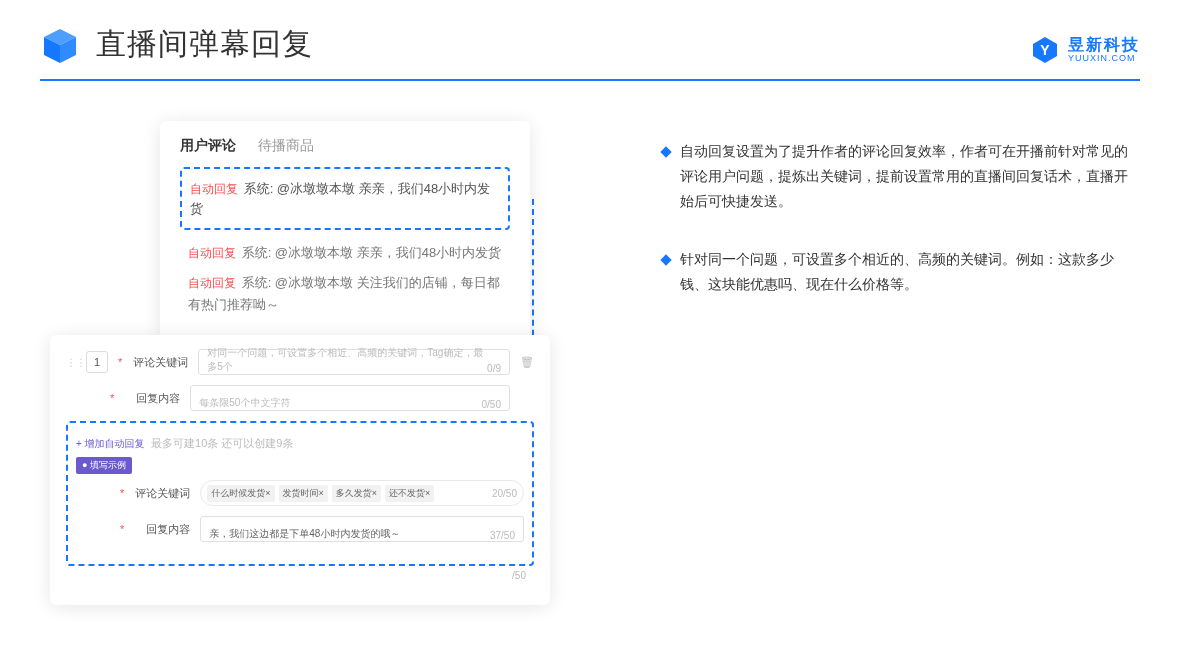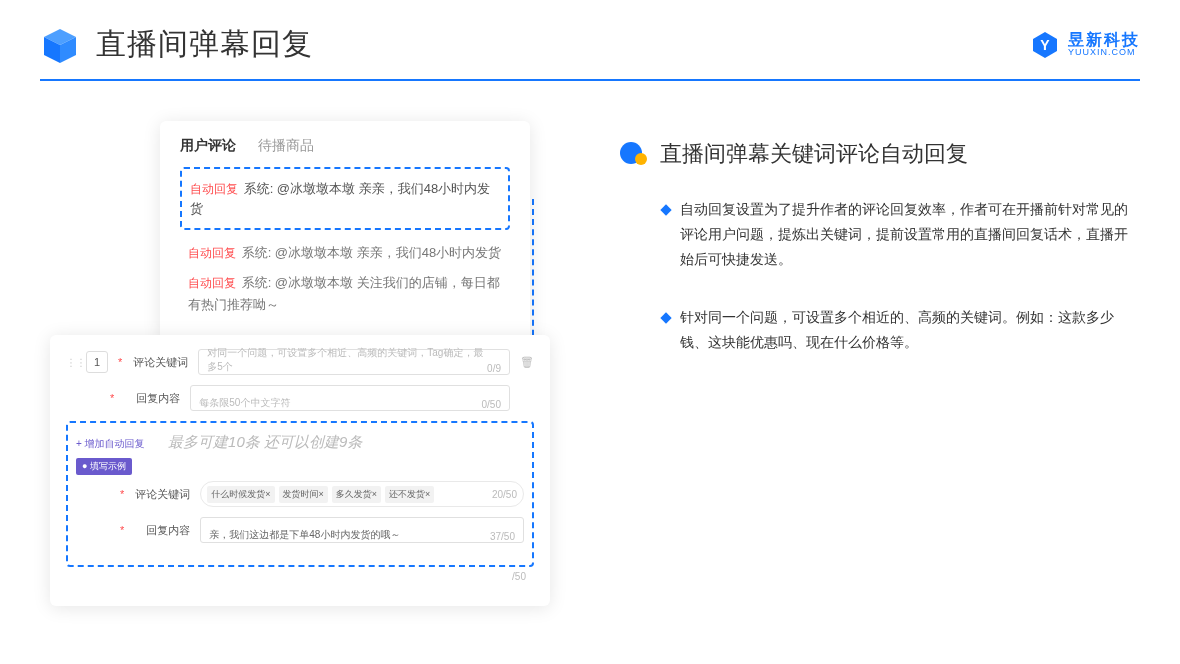--- a/index.html
+++ b/index.html
@@ -6,21 +6,21 @@
   body {
     width: 1180px;
     height: 664px;
     font-family: "Microsoft YaHei", -apple-system, sans-serif;
     background: #fff;
     position: relative;
     overflow: hidden;
   }
   .header {
     display: flex;
-    align-items: center;
+    align-items: flex-end;
     justify-content: space-between;
     padding: 24px 40px 0 40px;
   }
   .title-block {
     display: flex;
     align-items: center;
     gap: 16px;
   }
   .cube-icon {
     width: 40px;
@@ -138,21 +138,21 @@
   }
   .counter { color: #bbb; font-size: 10px; }
   .trash { color: #bbb; width: 14px; text-align: center; }
   .settings-lower {
     border: 2px dashed #1677ff;
     border-radius: 4px;
     padding: 10px 8px 12px 8px;
     margin-top: 8px;
   }
   .add-link { color: #6a5acd; font-size: 10px; }
-  .add-hint { color: #bbb; font-size: 15px; margin-left: 19px; font-style: italic; }
+  .add-hint { color: #bbb; font-size: 11px; margin-left: 2px; }
   .example-tag {
     display: inline-block;
     background: #6a5acd;
     color: #fff;
     font-size: 9px;
     padding: 2px 6px;
     border-radius: 2px;
     margin: 6px 0;
   }
   .chip-row {
@@ -331,29 +331,20 @@
             <span>亲，我们这边都是下单48小时内发货的哦～</span>
             <span class="counter">37/50</span>
           </div>
         </div>
       </div>
       <div class="lower-counter-bar">/50</div>
     </div>
   </div>
 
   <div class="right">
-    <div class="right-head">
-      <div class="bubble-icon">
-        <svg width="28" height="24" viewBox="0 0 28 24">
-          <circle cx="11" cy="11" r="11" fill="#1677ff"></circle>
-          <circle cx="21" cy="17" r="6" fill="#ffb300"></circle>
-        </svg>
-      </div>
-      <div class="right-title">直播间弹幕关键词评论自动回复</div>
-    </div>
     <div class="bullet-item">
       <div class="diamond"></div>
       <div>自动回复设置为了提升作者的评论回复效率，作者可在开播前针对常见的评论用户问题，提炼出关键词，提前设置常用的直播间回复话术，直播开始后可快捷发送。</div>
     </div>
     <div class="bullet-item">
       <div class="diamond"></div>
       <div>针对同一个问题，可设置多个相近的、高频的关键词。例如：这款多少钱、这块能优惠吗、现在什么价格等。</div>
     </div>
   </div>
 </div>

